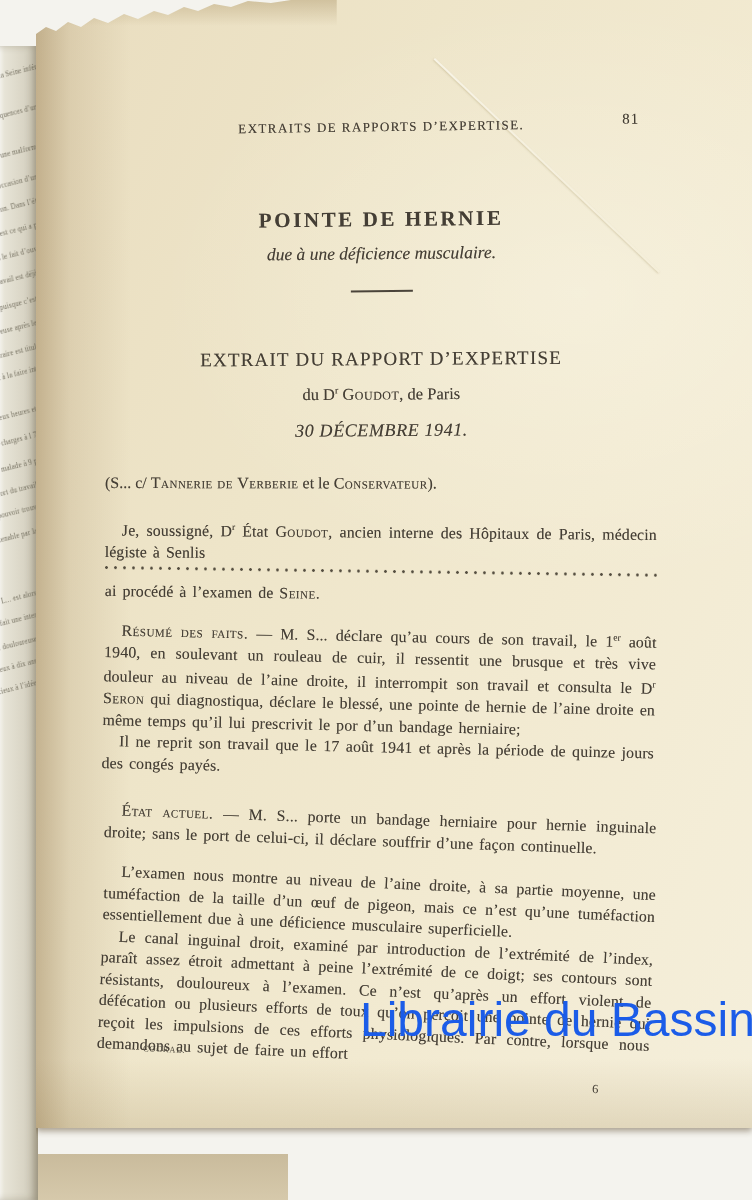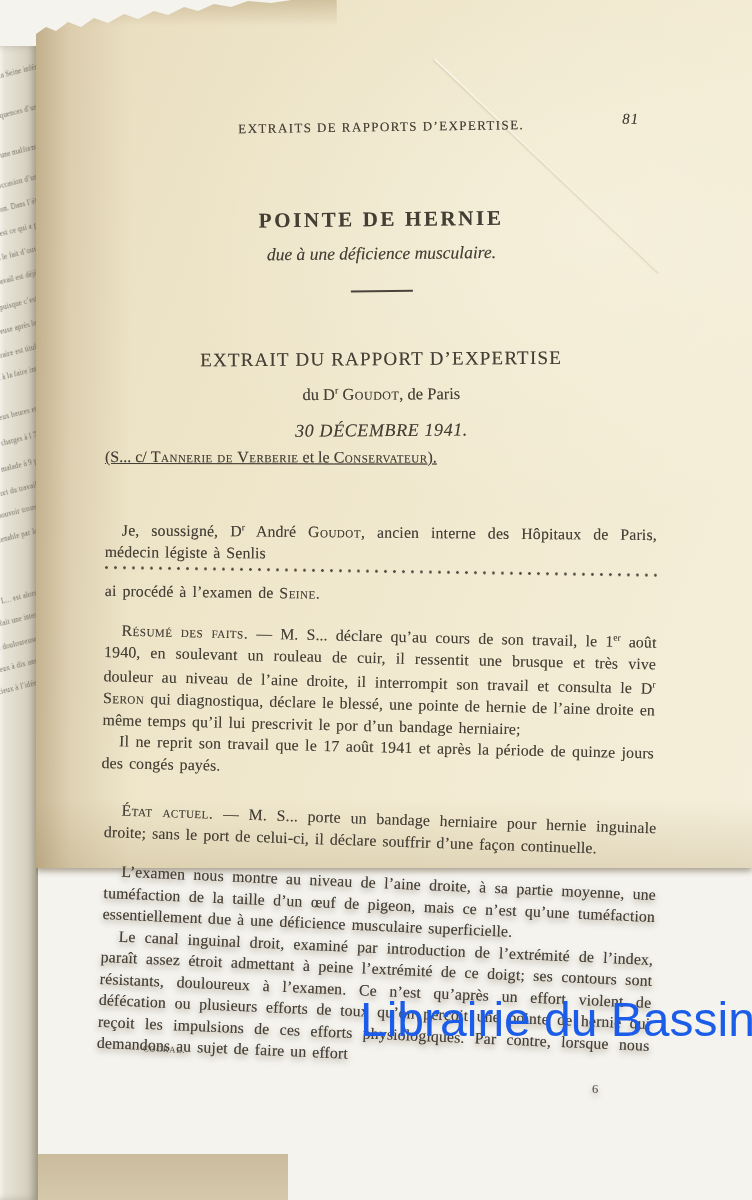--- a/index.html
+++ b/index.html
@@ -20,21 +20,21 @@
   .frag:nth-child(1){top:16px}.frag:nth-child(2){top:56px}.frag:nth-child(3){top:96px}
   .frag:nth-child(4){top:126px}.frag:nth-child(5){top:150px}.frag:nth-child(6){top:174px}
   .frag:nth-child(7){top:198px}.frag:nth-child(8){top:222px}.frag:nth-child(9){top:248px}
   .frag:nth-child(10){top:272px}.frag:nth-child(11){top:296px}.frag:nth-child(12){top:318px}
   .frag:nth-child(13){top:358px}.frag:nth-child(14){top:384px}.frag:nth-child(15){top:410px}
   .frag:nth-child(16){top:434px}.frag:nth-child(17){top:456px}.frag:nth-child(18){top:480px}
   .frag:nth-child(19){top:542px}.frag:nth-child(20){top:564px}.frag:nth-child(21){top:588px}
   .frag:nth-child(22){top:610px}.frag:nth-child(23){top:632px}
 
   
-  .page{position:absolute;left:36px;top:0;width:716px;height:868px;z-index:3;
+  .page{position:absolute;left:36px;top:0;width:716px;height:1128px;z-index:3;
     color:#443e35;
     filter:drop-shadow(0 3px 3px rgba(70,50,20,.45));
     clip-path:polygon(0px 34px,10px 27px,20px 31px,32px 22px,45px 27px,58px 18px,
       72px 23px,88px 14px,102px 19px,118px 11px,132px 15px,148px 7px,162px 11px,
       178px 4px,195px 7px,212px 1px,235px 3px,255px 0px,716px 0px,716px 1200px,
       218px 1200px,0px 1166px);
     background:
       linear-gradient(to bottom,rgba(145,118,68,.30),rgba(145,118,68,0) 26px) no-repeat 0 0 / 42% 42px,
       linear-gradient(to right,rgba(130,100,55,.38),rgba(130,100,55,.14) 34px,rgba(130,100,55,0) 95px) no-repeat 0 0 / 100% 100%,
       linear-gradient(to top,rgba(150,125,75,.20),rgba(150,125,75,0) 70px) no-repeat left bottom / 100% 80px,
@@ -48,33 +48,33 @@
 
   
   .blk{position:absolute;left:69px;width:552px;transform-origin:0 0;
        text-shadow:0 0 .4px rgba(60,50,40,.45);}
   .center{text-align:center;}
   .just p{margin:0;text-align:justify;text-indent:17px;line-height:21.5px;
           font-size:15.8px;word-spacing:1.8px;letter-spacing:.15px;hyphens:none;}
 
   .headrow{top:112px;height:32px;transform:rotate(-0.8deg);}
   .running-header{padding-top:11px;font-size:13px;letter-spacing:1.4px;color:#433d34;}
-  .page-number{position:absolute;top:6px;right:18px;font-size:15px;letter-spacing:1px;font-style:italic;}
+  .page-number{position:absolute;top:6px;right:18px;font-size:15px;letter-spacing:1px;}
 
   .titleblock{top:210px;transform:rotate(-0.6deg);}
   .report-title{font-size:21px;font-weight:700;letter-spacing:2.6px;line-height:24px;}
   .report-subtitle{margin-top:12px;font-style:italic;font-size:17.5px;}
   .divider-rule{width:62px;height:0;border-top:2px solid #4a443a;margin:26px auto 0;}
 
   .reportblock{top:350px;transform:rotate(-0.4deg);}
   .report-heading{font-size:19px;letter-spacing:1.2px;line-height:22px;}
   .report-author{margin-top:9px;font-size:16.5px;line-height:21px;}
   .report-date{margin-top:15px;font-style:italic;font-size:18px;letter-spacing:.6px;}
 
-  .caseline{top:448px;transform:rotate(0.1deg);font-size:16px;text-decoration:underline;}
+  .caseline{top:474px;transform:rotate(0.1deg);font-size:16px;}
 
   .p-intro{top:516px;transform:rotate(0.5deg);}
   .dots{top:566px;transform:rotate(0.8deg);height:3px;
     background-image:radial-gradient(circle at 1.5px 1.5px,#554e40 1.15px,rgba(0,0,0,0) 1.6px);
     background-size:9px 3px;background-repeat:repeat-x;}
   .p-exam-intro{top:580px;transform:rotate(0.7deg);}
   .p-exam-intro p{text-indent:0;}
   .blockA{top:616px;transform:rotate(1.3deg);}
   .blockB{top:799px;transform:rotate(1.9deg);}
   .blockC{top:860px;transform:rotate(2.5deg);}
@@ -140,21 +140,21 @@
 
     <div class="blk reportblock center">
       <div class="report-heading">EXTRAIT DU RAPPORT D’EXPERTISE</div>
       <div class="report-author"><span>du D</span><span class="seg-sup">r</span><span> </span><span class="seg-sc">Goudot</span><span>, de Paris</span></div>
       <div class="report-date">30 DÉCEMBRE 1941.</div>
     </div>
 
     <div class="blk caseline"><span>(S... c/ </span><span class="seg-sc">Tannerie de Verberie</span><span> et le </span><span class="seg-sc">Conservateur</span><span>).</span></div>
 
     <div class="blk just p-intro">
-      <p><span>Je, soussigné, D</span><span class="seg-sup">r</span><span> André </span><span class="seg-sc">Goudot</span><span>, ancien interne des Hôpitaux de Paris, médecin légiste à Senlis</span></p>
+      <p><span>Je, soussigné, D</span><span class="seg-sup">r</span><span> État </span><span class="seg-sc">Goudot</span><span>, ancien interne des Hôpitaux de Paris, médecin légiste à Senlis</span></p>
     </div>
 
     <div class="blk dots"></div>
 
     <div class="blk just p-exam-intro">
       <p><span>ai procédé à l’examen de </span><span class="seg-sc">Seine</span><span>.</span></p>
     </div>
 
     <div class="blk just blockA">
       <p><span class="seg-sc">Résumé des faits.</span><span> — M. S... déclare qu’au cours de son travail, le 1</span><span class="seg-sup">er</span><span> août 1940, en soulevant un rouleau de cuir, il ressentit une brusque et très vive douleur au niveau de l’aine droite, il interrompit son travail et consulta le D</span><span class="seg-sup">r</span><span> </span><span class="seg-sc">Seron</span><span> qui diagnostiqua, déclare le blessé, une pointe de hernie de l’aine droite en même temps qu’il lui prescrivit le por d’un bandage herniaire;</span></p>

